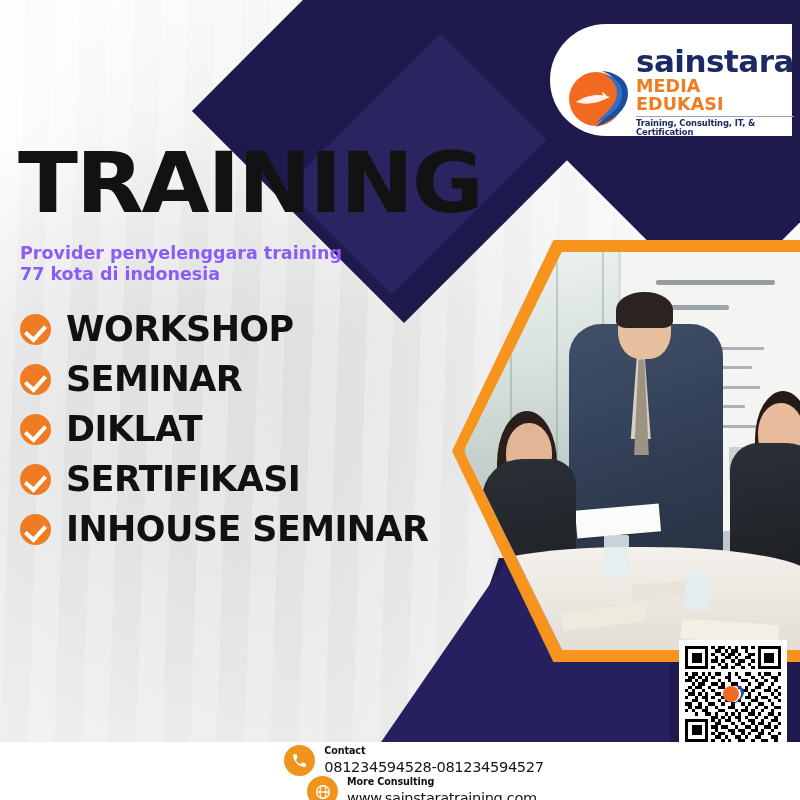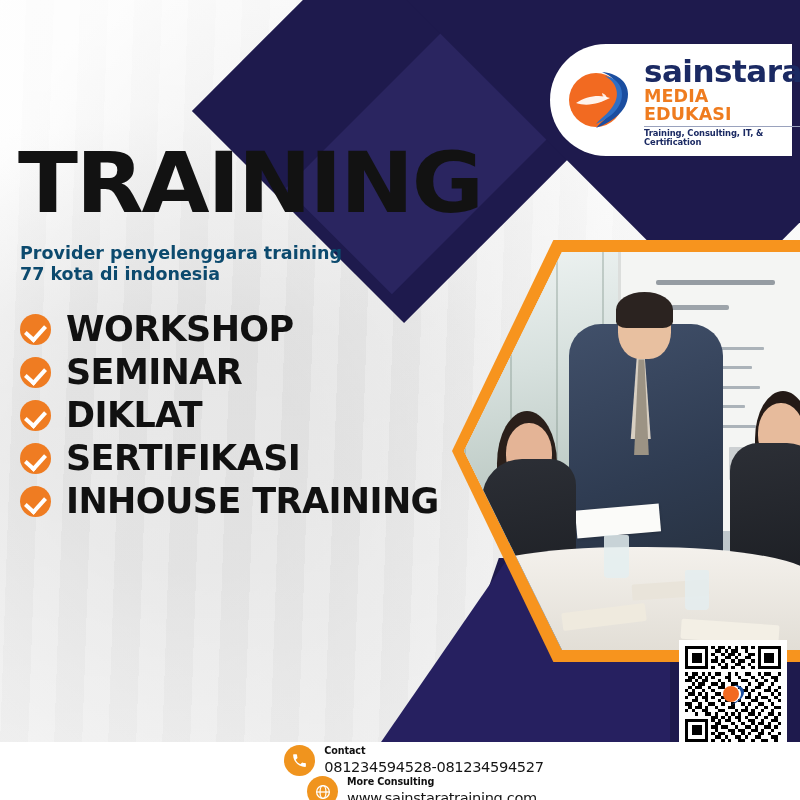--- a/index.html
+++ b/index.html
@@ -73,24 +73,23 @@
     background:#262060;
     clip-path:polygon(46% 0, 100% 0, 100% 100%, 0 100%);
   }
 
   
   .logo-panel {
     position:absolute; top:24px; right:8px;
     width:242px; height:112px;
     background:#ffffff;
     border-radius:60px 0 0 60px;
-    display:flex; align-items:center;
-    padding-left:12px; gap:8px;
+    display:flex; align-items:flex-end;
+    padding-left:12px; 
     box-shadow:0 0 0 1px rgba(0,0,0,.02);
-    margin-top:20px;
   }
   .logo-mark {
     width:74px; height:74px; flex:none; position:relative;
   }
   .logo-text { display:flex; flex-direction:column; line-height:1; padding-top:2px;}
   .logo-word {
     font-size:31px; font-weight:bold; color:#1b2a63;
     letter-spacing:-.5px; font-family:"DejaVu Sans", sans-serif;
   }
   .logo-sub {
@@ -109,29 +108,29 @@
   .headline {
     position:absolute; left:18px; top:148px;
     font-size:83px; line-height:.86;
     font-weight:bold; color:#121212;
     letter-spacing:-2px;
     font-family:"DejaVu Sans", sans-serif;
     transform:scaleX(1.06); transform-origin:left center;
   }
   .subhead {
     position:absolute; left:20px; top:243px;
-    font-size:17.5px; font-weight:bold; color:#0c4a6e;
+    font-size:17.5px; font-weight:bold; color:#8b5cf6;
     line-height:1.18; max-width:330px;
     font-family:"DejaVu Sans", sans-serif;
   }
 
   
   .checklist {
     position:absolute; left:20px; top:312px;
-    display:flex; flex-direction:column; gap:8px;
+    display:flex; flex-direction:column; gap:15px;
   }
   .check-row { display:flex; align-items:center; gap:15px; }
   .check-ic {
     width:31px; height:31px; flex:none; border-radius:50%;
     background:#ef7c22; position:relative;
   }
   .check-ic::after{
     content:""; position:absolute;
     left:9px; top:7px; width:9px; height:16px;
     border:solid #fff; border-width:0 4px 4px 0;
@@ -345,21 +344,21 @@
     <div class="check-row">
       <span class="check-ic"></span>
       <span class="check-label">DIKLAT</span>
     </div>
     <div class="check-row">
       <span class="check-ic"></span>
       <span class="check-label">SERTIFIKASI</span>
     </div>
     <div class="check-row">
       <span class="check-ic"></span>
-      <span class="check-label">INHOUSE TRAINING</span>
+      <span class="check-label">INHOUSE SEMINAR</span>
     </div>
   </div>
 
   <div class="photo-frame">
     <div class="photo-inner"></div>
     <div class="photo-img">
       <div class="sc sc-window"></div>
       <div class="sc sc-board">
         <div class="sc-title"></div>
         <div class="sc-title2"></div>

